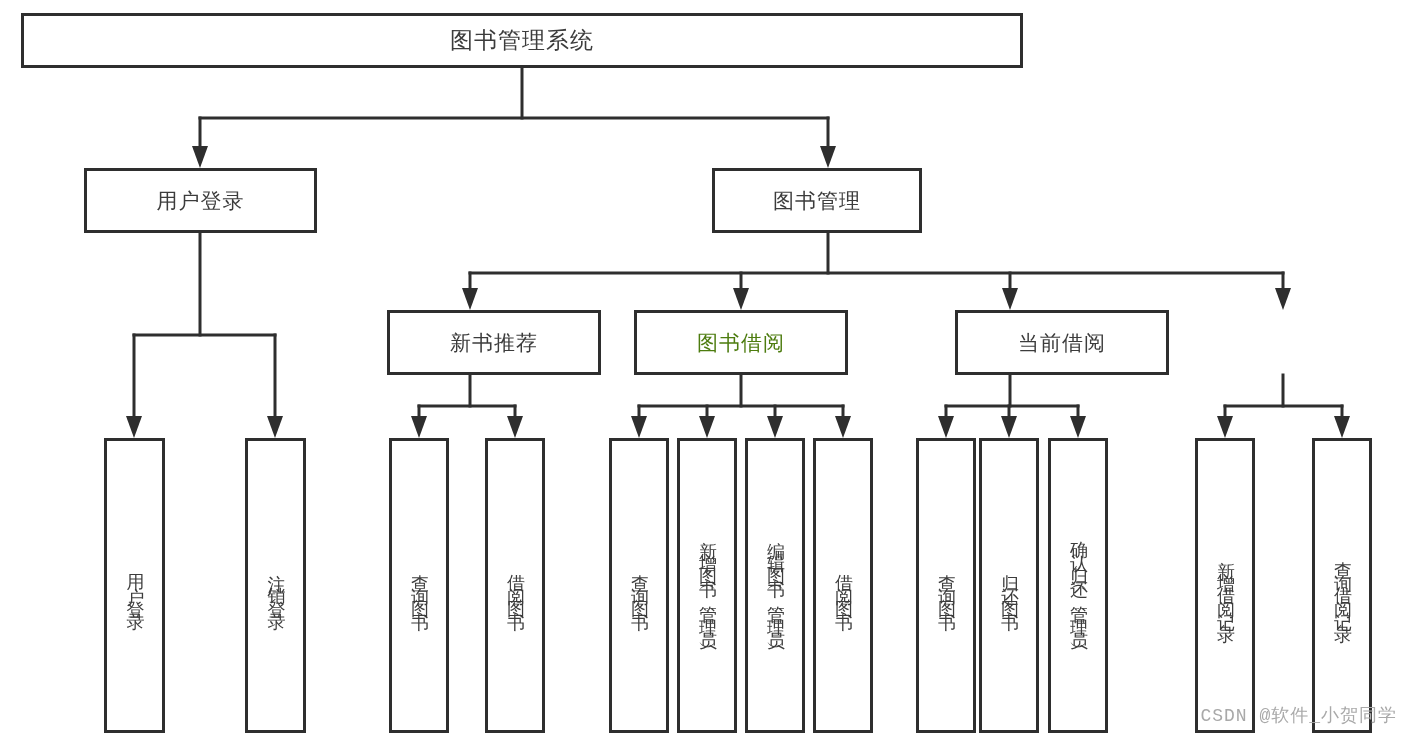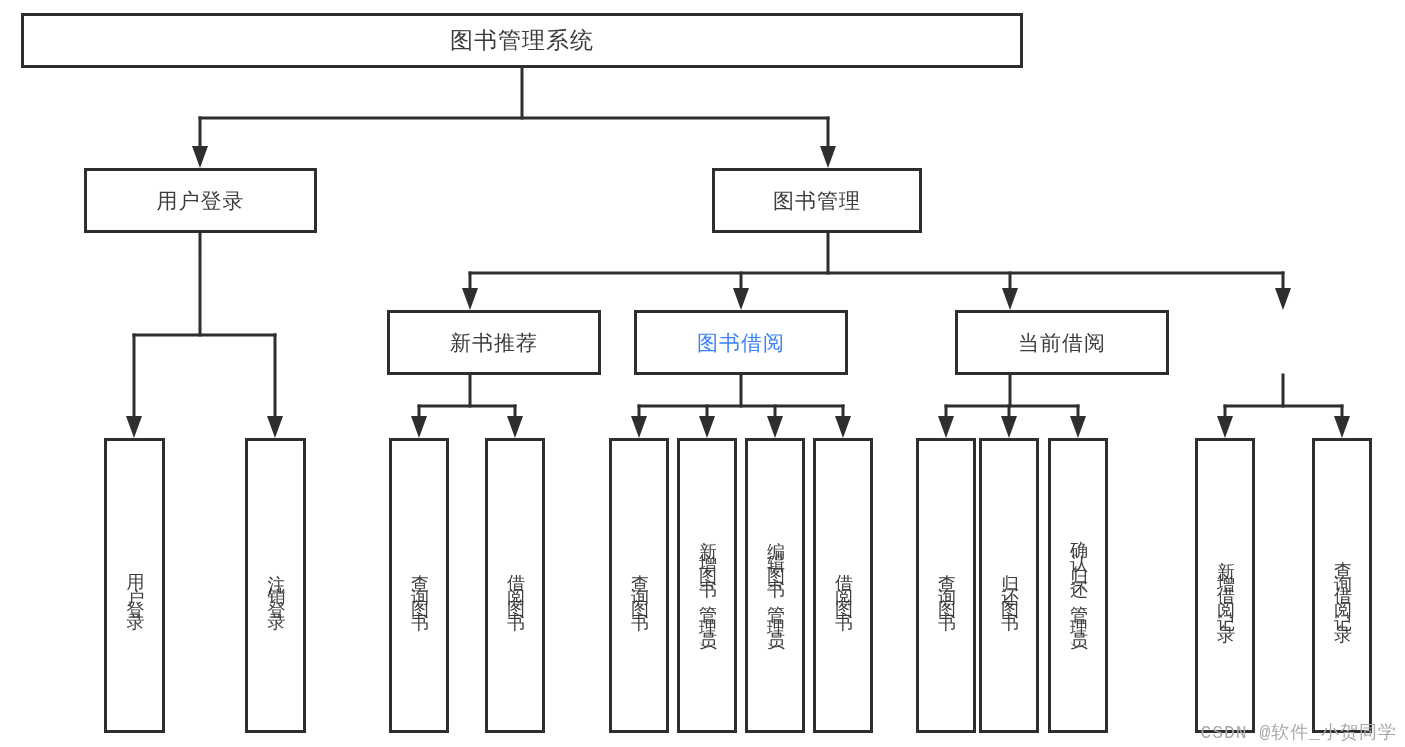--- a/index.html
+++ b/index.html
@@ -26,21 +26,21 @@
   .node.h3 span{font-size:21px;}
   .node span{letter-spacing:1px;}
   .vbox span{
     writing-mode:vertical-rl;
     font-size:18px;
     letter-spacing:13px;
     line-height:1;
   }
   .watermark{
     position:absolute;
-    right:8px;bottom:3px;
+    right:8px;bottom:20px;
     font-size:18px;
     color:#a9a9a9;
     z-index:3;
     letter-spacing:1px;
     white-space:nowrap;
   }
 </style>
 </head>
 <body>
 
@@ -108,21 +108,21 @@
   <div class="node h2" style="left: 84px; top: 168px; width: 233px; height: 65px; border-color: rgb(46, 46, 46); color: rgb(60, 60, 60);">
     <span>用户登录</span>
   </div>
   <div class="node h2" style="left: 712px; top: 168px; width: 210px; height: 65px; border-color: rgb(46, 46, 46); color: rgb(60, 60, 60);">
     <span>图书管理</span>
   </div>
 
   <div class="node h3" style="left: 363px; top: 310px; width: 214px; height: 65px; border-color: rgb(46, 46, 46); color: rgb(60, 60, 60); margin-left: 24px;">
     <span>新书推荐</span>
   </div>
-  <div class="node h3" style="left: 634px; top: 310px; width: 214px; height: 65px; border-color: rgb(46, 46, 46); color: #3b82f6;">
+  <div class="node h3" style="left: 634px; top: 310px; width: 214px; height: 65px; border-color: rgb(46, 46, 46); color: #4d7c0f;">
     <span>图书借阅</span>
   </div>
   <div class="node h3" style="left: 955px; top: 310px; width: 214px; height: 65px; border-color: rgb(46, 46, 46); color: rgb(60, 60, 60);">
     <span>当前借阅</span>
   </div>
 
   <div class="node vbox" style="left: 104px; top: 438px; width: 61px; height: 295px; border-color: rgb(46, 46, 46); color: rgb(60, 60, 60);">
     <span>用户登录</span>
   </div>
   <div class="node vbox" style="left: 245px; top: 438px; width: 61px; height: 295px; border-color: rgb(46, 46, 46); color: rgb(60, 60, 60);">

